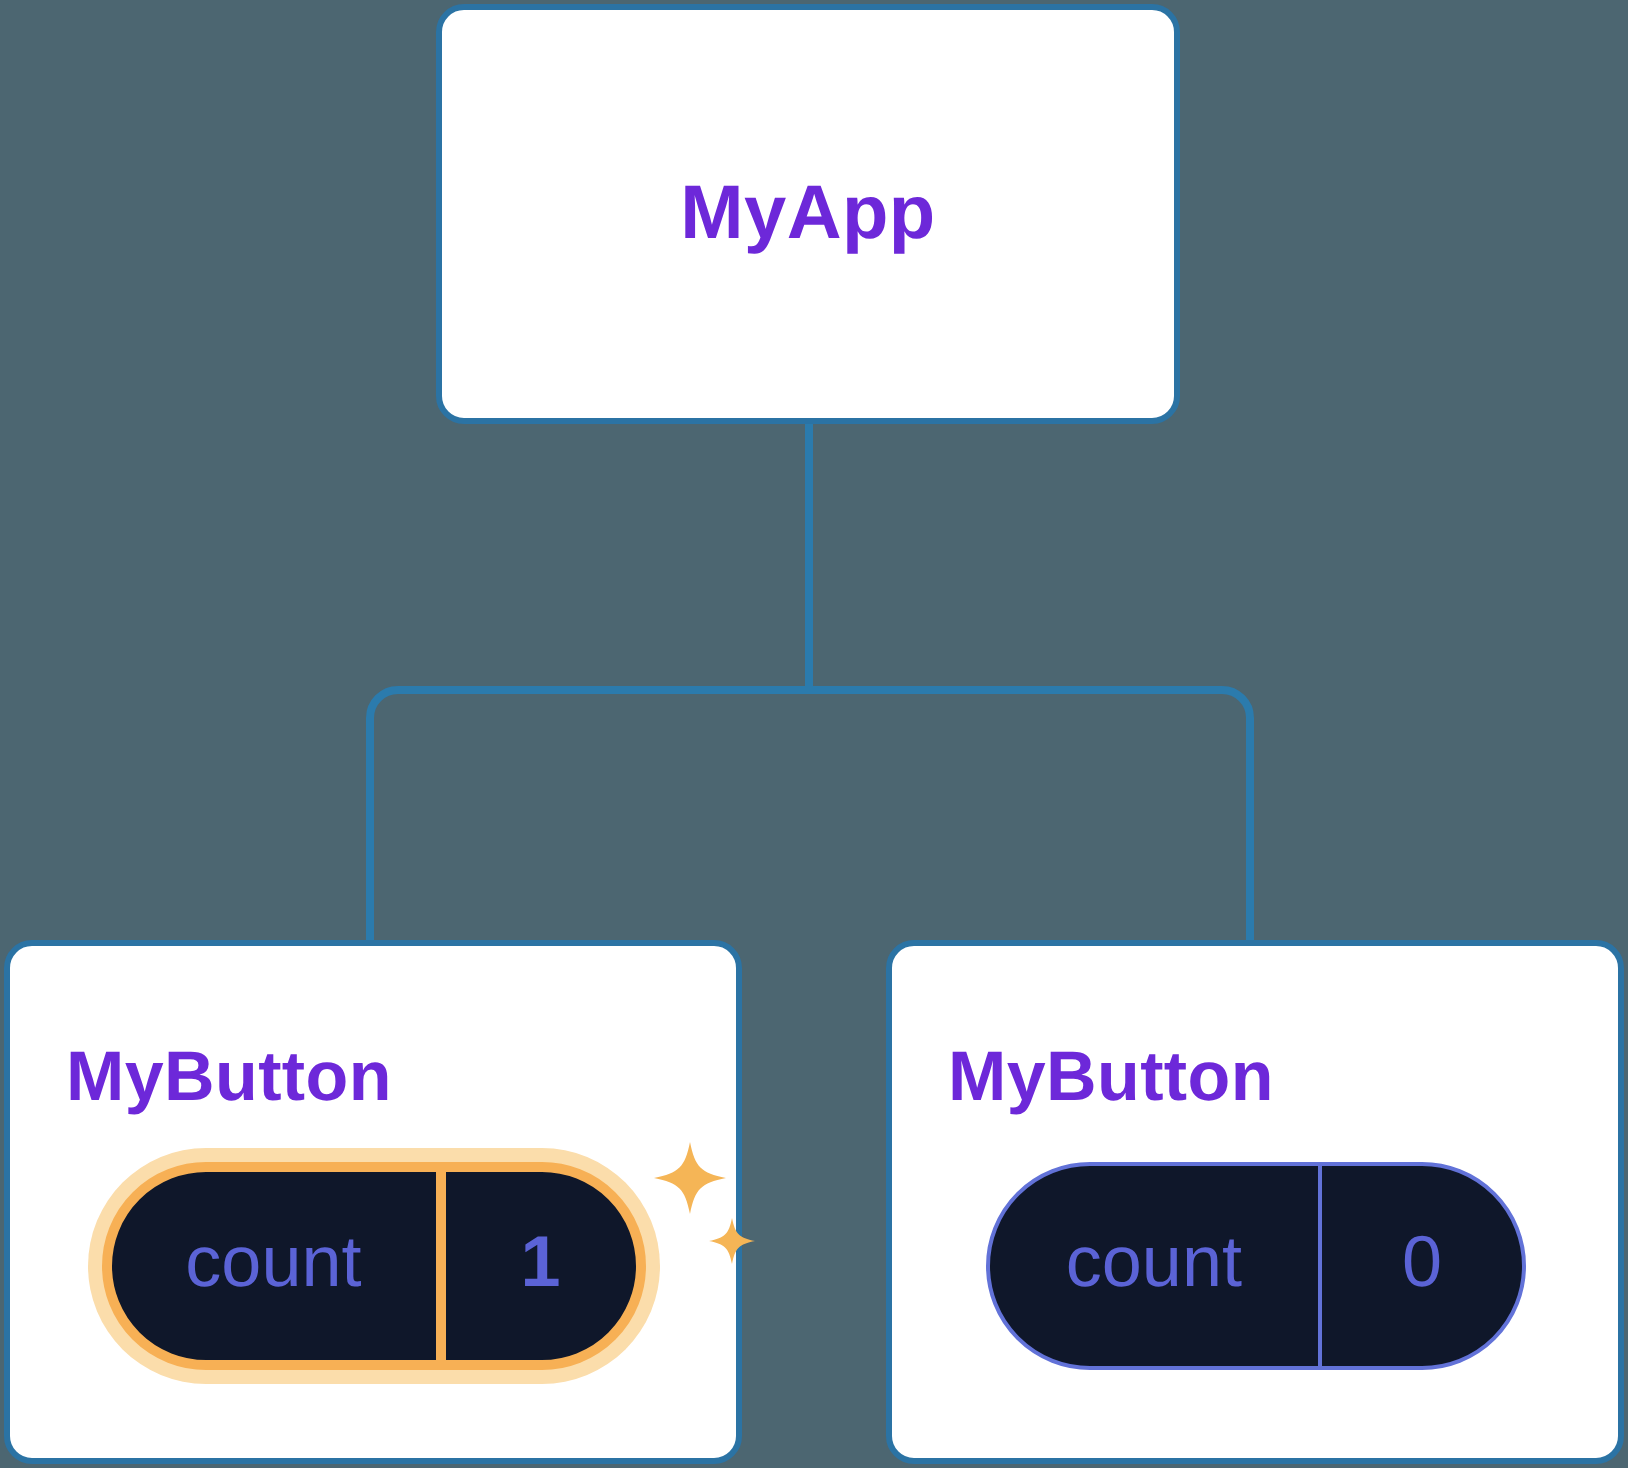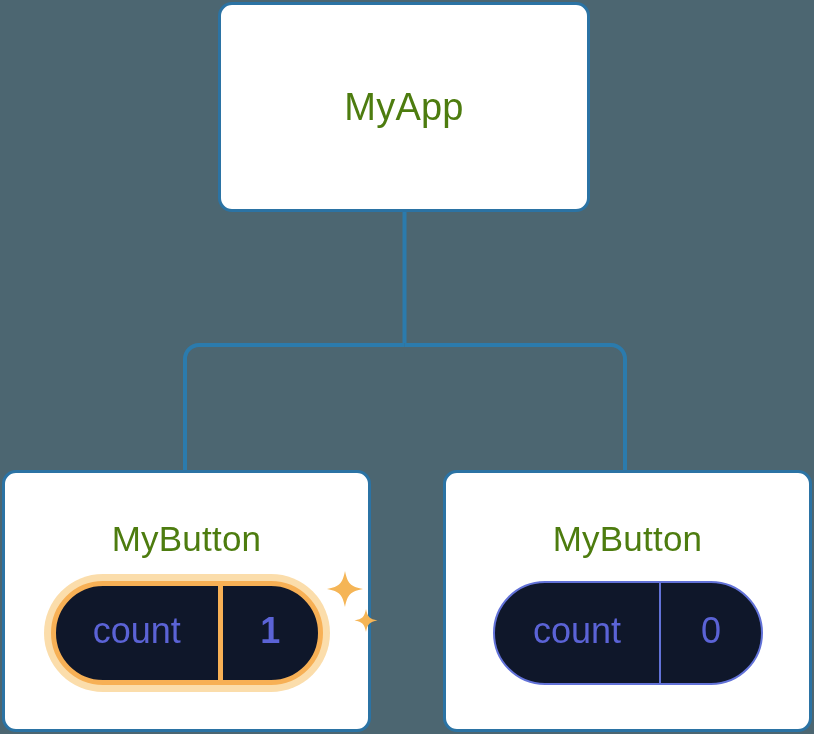--- a/index.html
+++ b/index.html
@@ -63,34 +63,34 @@
 
   #node-child-right {
     left: 443px;
     top: 470px;
     width: 369px;
     height: 262px;
     border-radius: 14px;
   }
 
   .node-title {
-    color: #4d7c0f;
+    color: #6d28d9;
     font-size: 38px;
-    font-weight: 400;
+    font-weight: 700;
     letter-spacing: 0.2px;
-    text-align: center;
     white-space: nowrap;
   }
 
   .child-title {
     position: absolute;
     left: 0;
     right: 0;
     top: 46px;
     font-size: 35px;
+    padding-left: 28px;
   }
 
   
   .pill-wrap {
     position: absolute;
     top: 108px;
     left: 0;
     right: 0;
     display: flex;
     justify-content: center;

